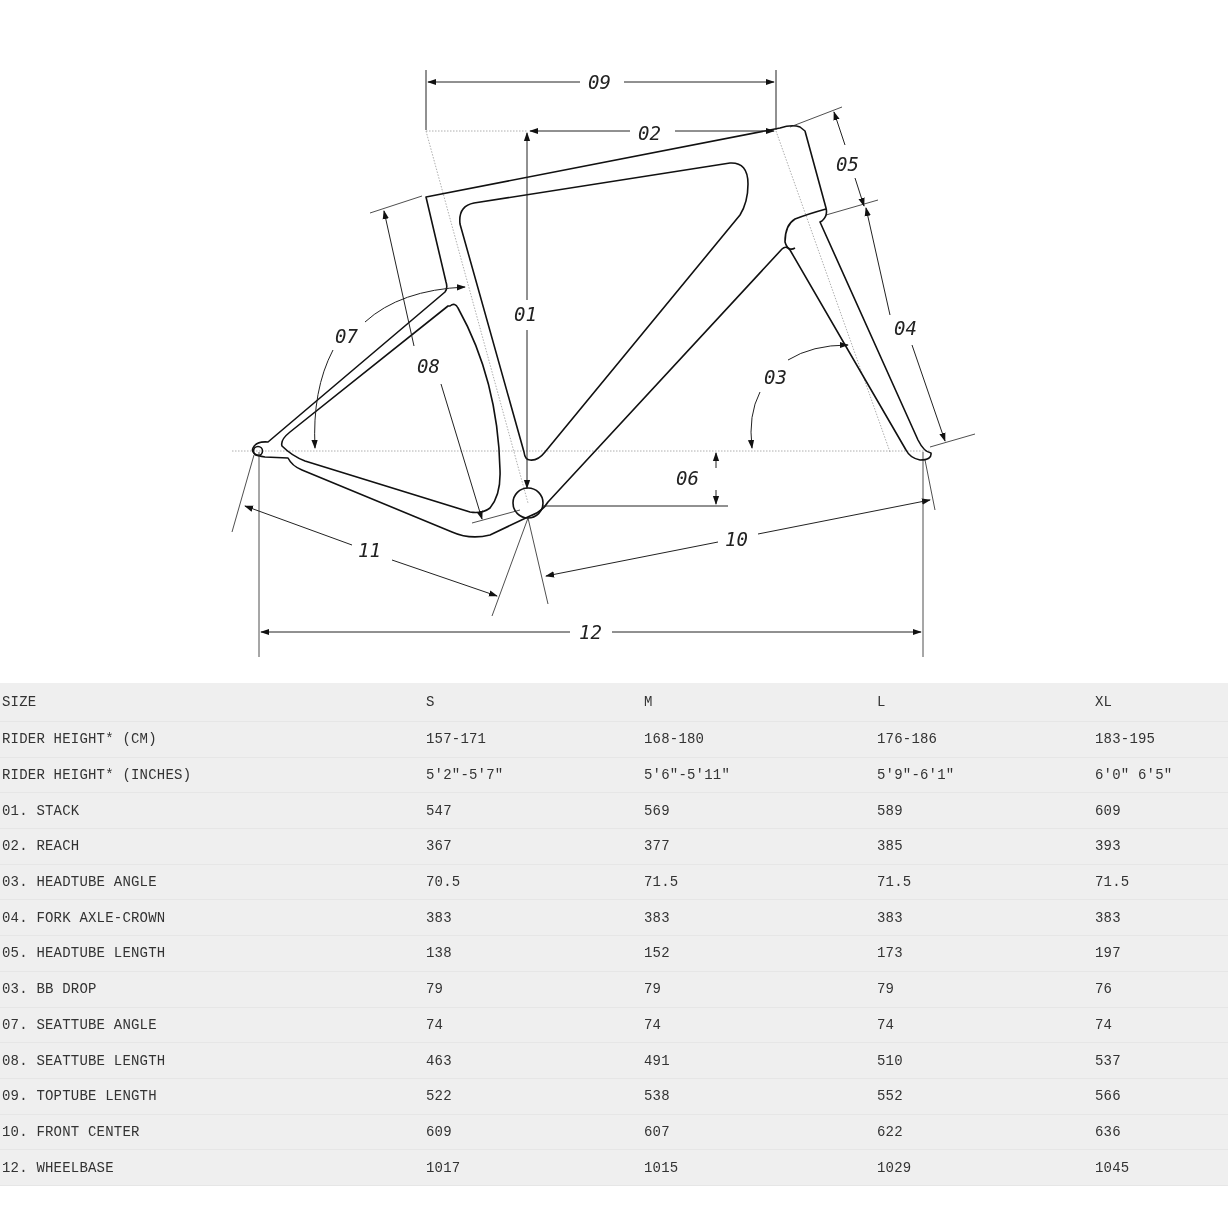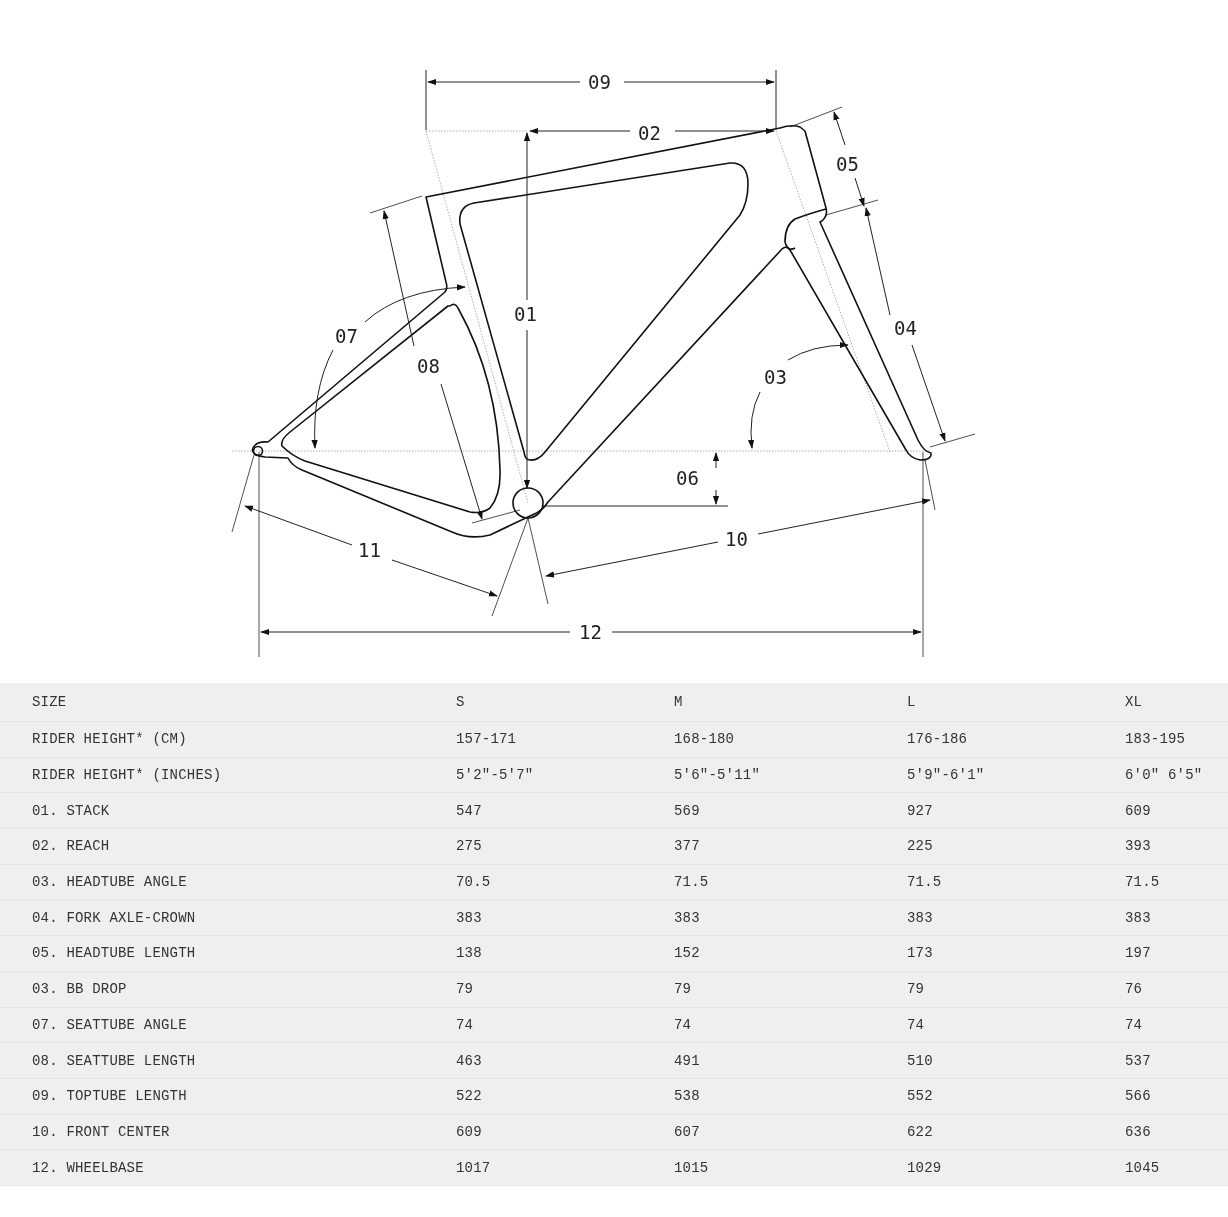--- a/index.html
+++ b/index.html
@@ -1,26 +1,26 @@
 <!DOCTYPE html>
 <html><head>
   <meta charset="utf-8">
   <style>
     html, body { margin: 0; padding: 0; background: #ffffff; }
     body { width: 1228px; height: 1217px; position: relative; overflow: hidden;
            font-family: "DejaVu Sans Mono", "Liberation Mono", monospace; color: #333; }
-    #diagram { position: absolute; left: 0; top: 0; width: 1228px; height: 514px; }
+    #diagram { position: absolute; left: 0; top: 0; width: 1228px; height: 514px; font-style: italic; }
     #diagram svg { display: block; }
     .dim-label { font-family: "DejaVu Sans Mono", "Liberation Mono", monospace; font-size: 19px; fill: #222; }
     #geo-table { position: absolute; left: 0; top: 683px; width: 1228px; background: #efefef;
                  border-collapse: collapse; }
     #geo-table td { height: 34.7px; padding: 0; font-size: 14px; color: #333;
                     border-bottom: 1px solid #e6e6e6; vertical-align: middle; white-space: pre;
                     font-family: "Liberation Mono", "DejaVu Sans Mono", monospace; letter-spacing: 0.2px; }
-    #geo-table td.c0 { width: 424px; padding-left: 32px; }
+    #geo-table td.c0 { width: 424px; padding-left: 2px; }
     #geo-table td.c1 { width: 218px; }
     #geo-table td.c2 { width: 233px; }
     #geo-table td.c3 { width: 218px; }
     #geo-table td.c4 { }
     #geo-table tr:first-child td { height: 38px; }
   </style>
 </head>
 <body>
 
 <div id="diagram">
@@ -149,28 +149,28 @@
       <td class="c0">RIDER HEIGHT* (INCHES)</td>
       <td class="c1">5'2"-5'7"</td>
       <td class="c2">5'6"-5'11"</td>
       <td class="c3">5'9"-6'1"</td>
       <td class="c4">6'0" 6'5"</td>
     </tr>
     <tr>
       <td class="c0">01. STACK</td>
       <td class="c1">547</td>
       <td class="c2">569</td>
-      <td class="c3">927</td>
+      <td class="c3">589</td>
       <td class="c4">609</td>
     </tr>
     <tr>
       <td class="c0">02. REACH</td>
-      <td class="c1">275</td>
+      <td class="c1">367</td>
       <td class="c2">377</td>
-      <td class="c3">225</td>
+      <td class="c3">385</td>
       <td class="c4">393</td>
     </tr>
     <tr>
       <td class="c0">03. HEADTUBE ANGLE</td>
       <td class="c1">70.5</td>
       <td class="c2">71.5</td>
       <td class="c3">71.5</td>
       <td class="c4">71.5</td>
     </tr>
     <tr>

